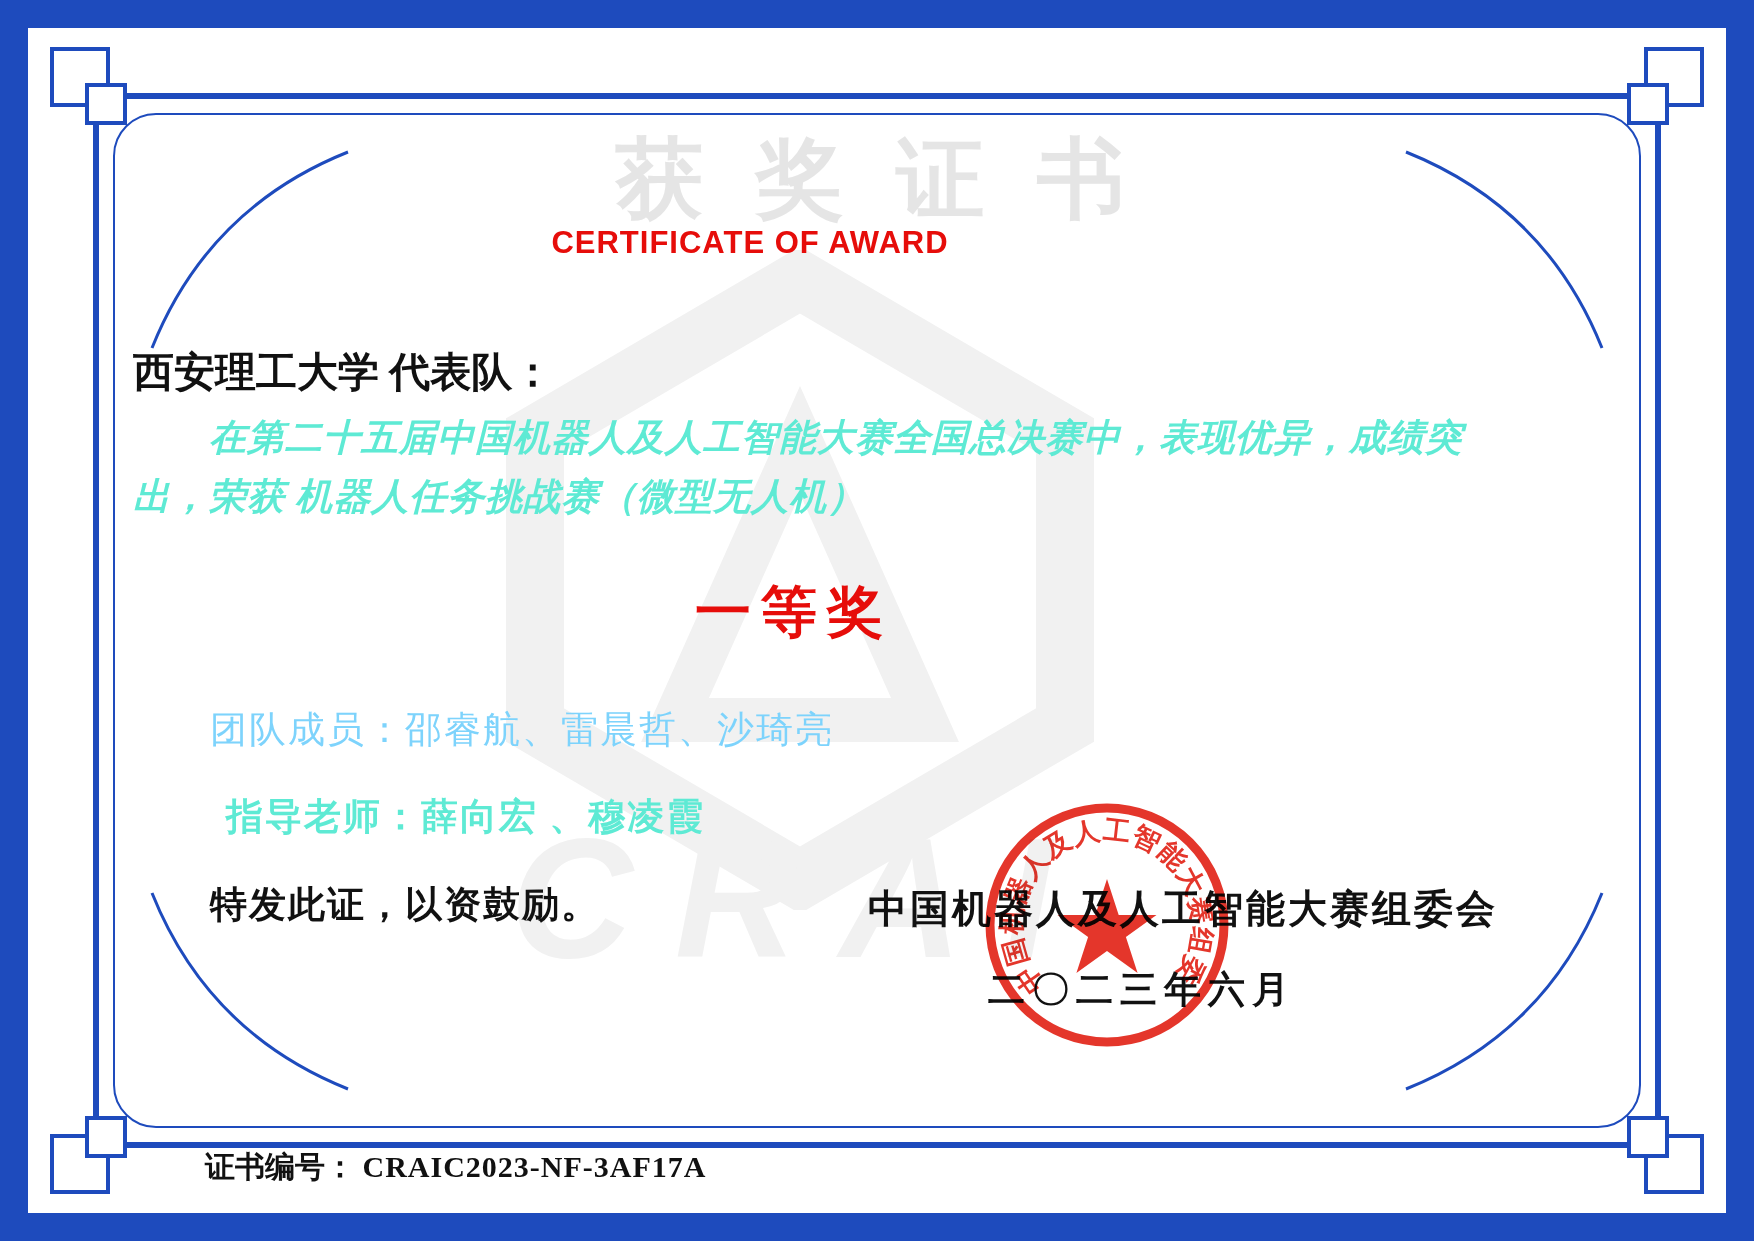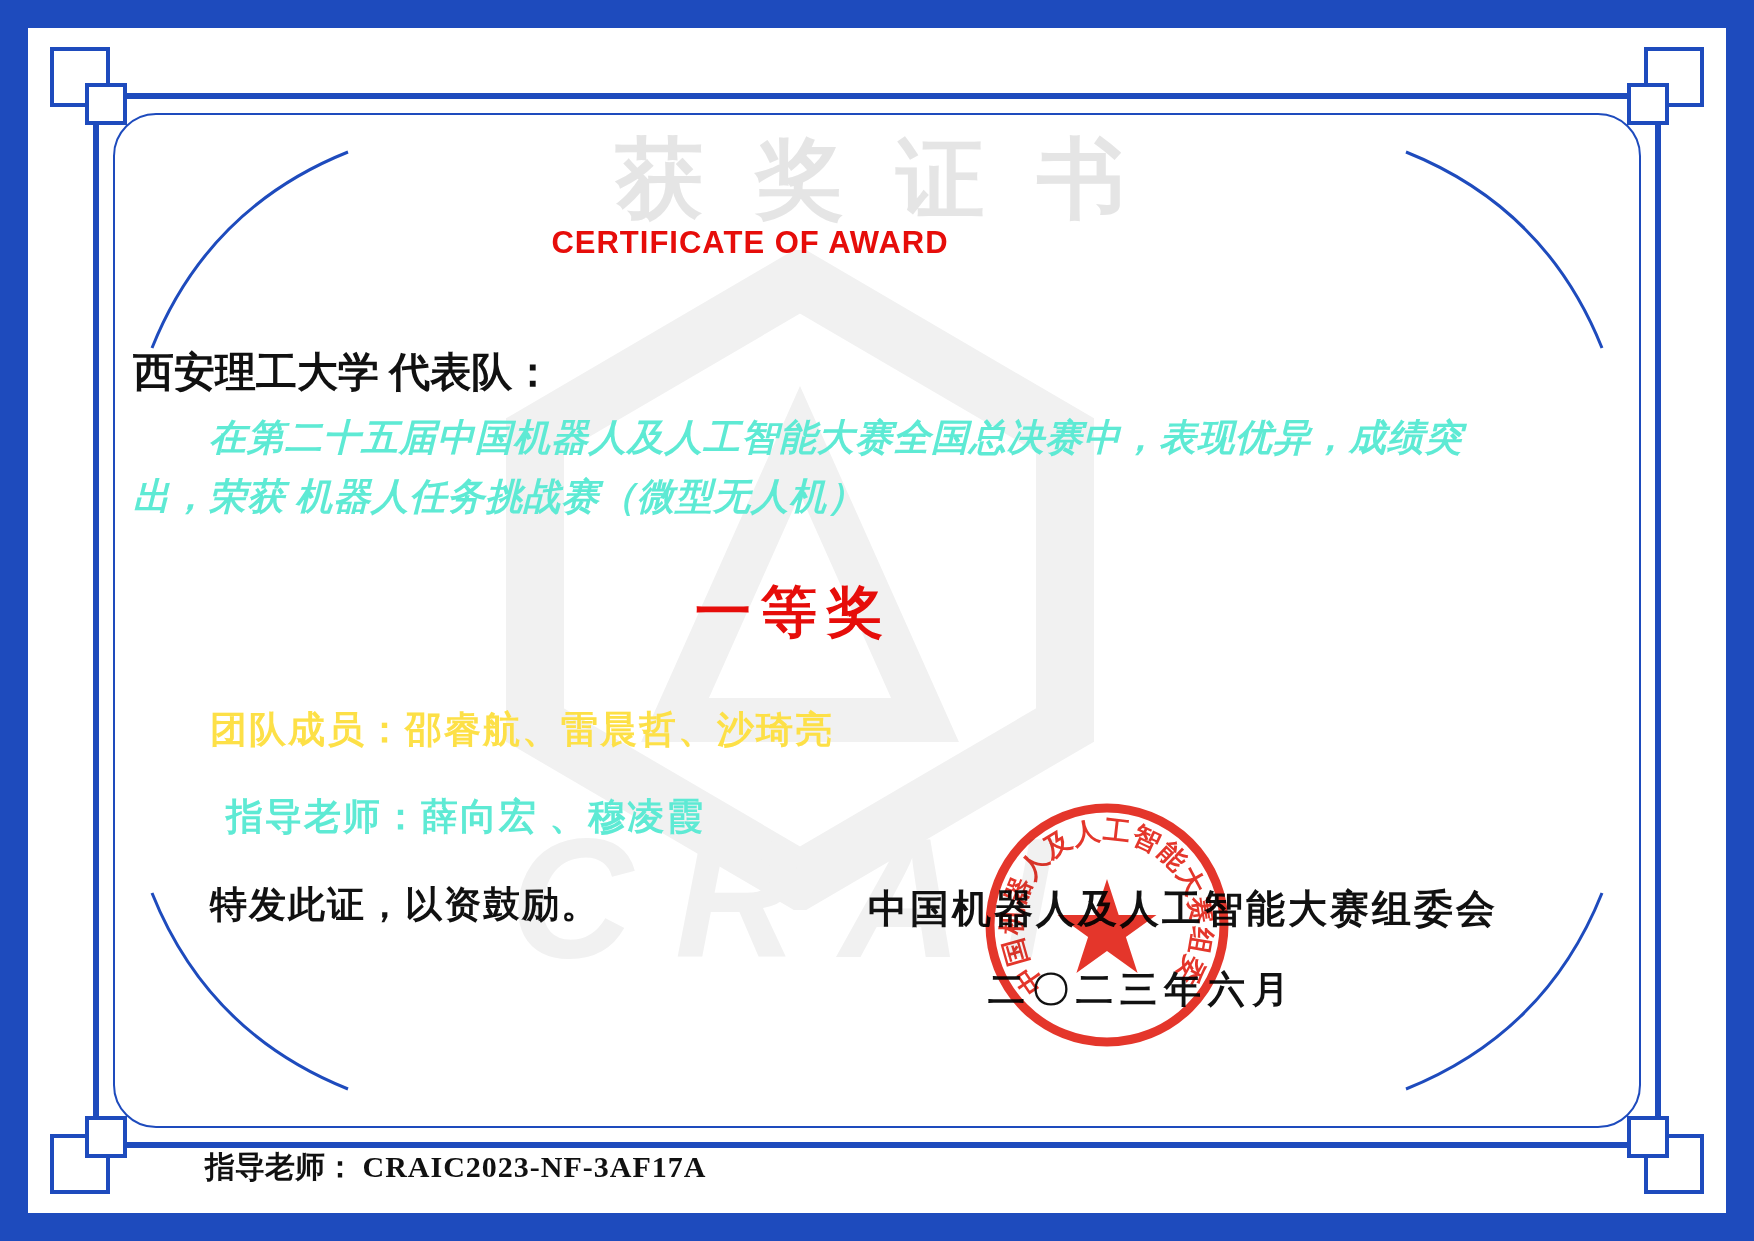--- a/index.html
+++ b/index.html
@@ -39,21 +39,21 @@
   }
   .body-par{
     position:absolute;left:133px;top:408px;width:1330px;
     font-size:37px;font-weight:700;color:#5eead4;line-height:59px;
     text-indent:76px;letter-spacing:1px;font-style:italic;
   }
   .award{
     position:absolute;left:4px;top:575px;width:1580px;text-align:center;
     font-size:56px;font-weight:900;color:#e60d0a;letter-spacing:10px;
   }
-  .team-line{position:absolute;left:210px;top:705px;font-size:37px;font-weight:700;color:#fde047;letter-spacing:2px;}
+  .team-line{position:absolute;left:210px;top:705px;font-size:37px;font-weight:400;color:#7dd3fc;letter-spacing:2px;}
   .advisor-line{position:absolute;left:226px;top:792px;font-size:37px;font-weight:700;color:#5eead4;letter-spacing:2px;}
   .closing-line{position:absolute;left:210px;top:880px;font-size:37px;font-weight:700;color:#111;letter-spacing:2px;}
   .issuer{
     position:absolute;left:868px;top:882px;
     font-size:39px;font-weight:700;color:#111;letter-spacing:3px;
   }
   .date{
     position:absolute;left:988px;top:965px;
     font-size:37px;font-weight:700;color:#111;letter-spacing:7px;
   }
@@ -107,21 +107,21 @@
 <div class="award">一等奖</div>
 
 <div class="team-line">团队成员：邵睿航、雷晨哲、沙琦亮</div>
 <div class="advisor-line">指导老师：薛向宏 、穆凌霞</div>
 <div class="closing-line">特发此证，以资鼓励。</div>
 
 <div class="issuer">中国机器人及人工智能大赛组委会</div>
 <div class="date">二〇二三年六月</div>
 
 <div class="serial">
-  <span class="label">指导老师：</span>
+  <span class="label">证书编号：</span>
   <span class="number">CRAIC2023-NF-3AF17A</span>
 </div>
 
 <svg class="stamp" viewBox="-132 -132 264 264">
   <defs>
     <path id="stampArc" d="M -62,60 A 86,86 0 1 1 62,60"></path>
   </defs>
   <circle cx="0" cy="0" r="117" fill="none" stroke="#e2261a" stroke-width="9"></circle>
   <g transform="translate(0,6)">
     <path fill="#e2261a" d="M0,-52 L11.7,-16.1 L49.5,-16.1 L18.9,6.1 L30.6,42.1 L0,19.9 L-30.6,42.1 L-18.9,6.1 L-49.5,-16.1 L-11.7,-16.1 Z"></path>

